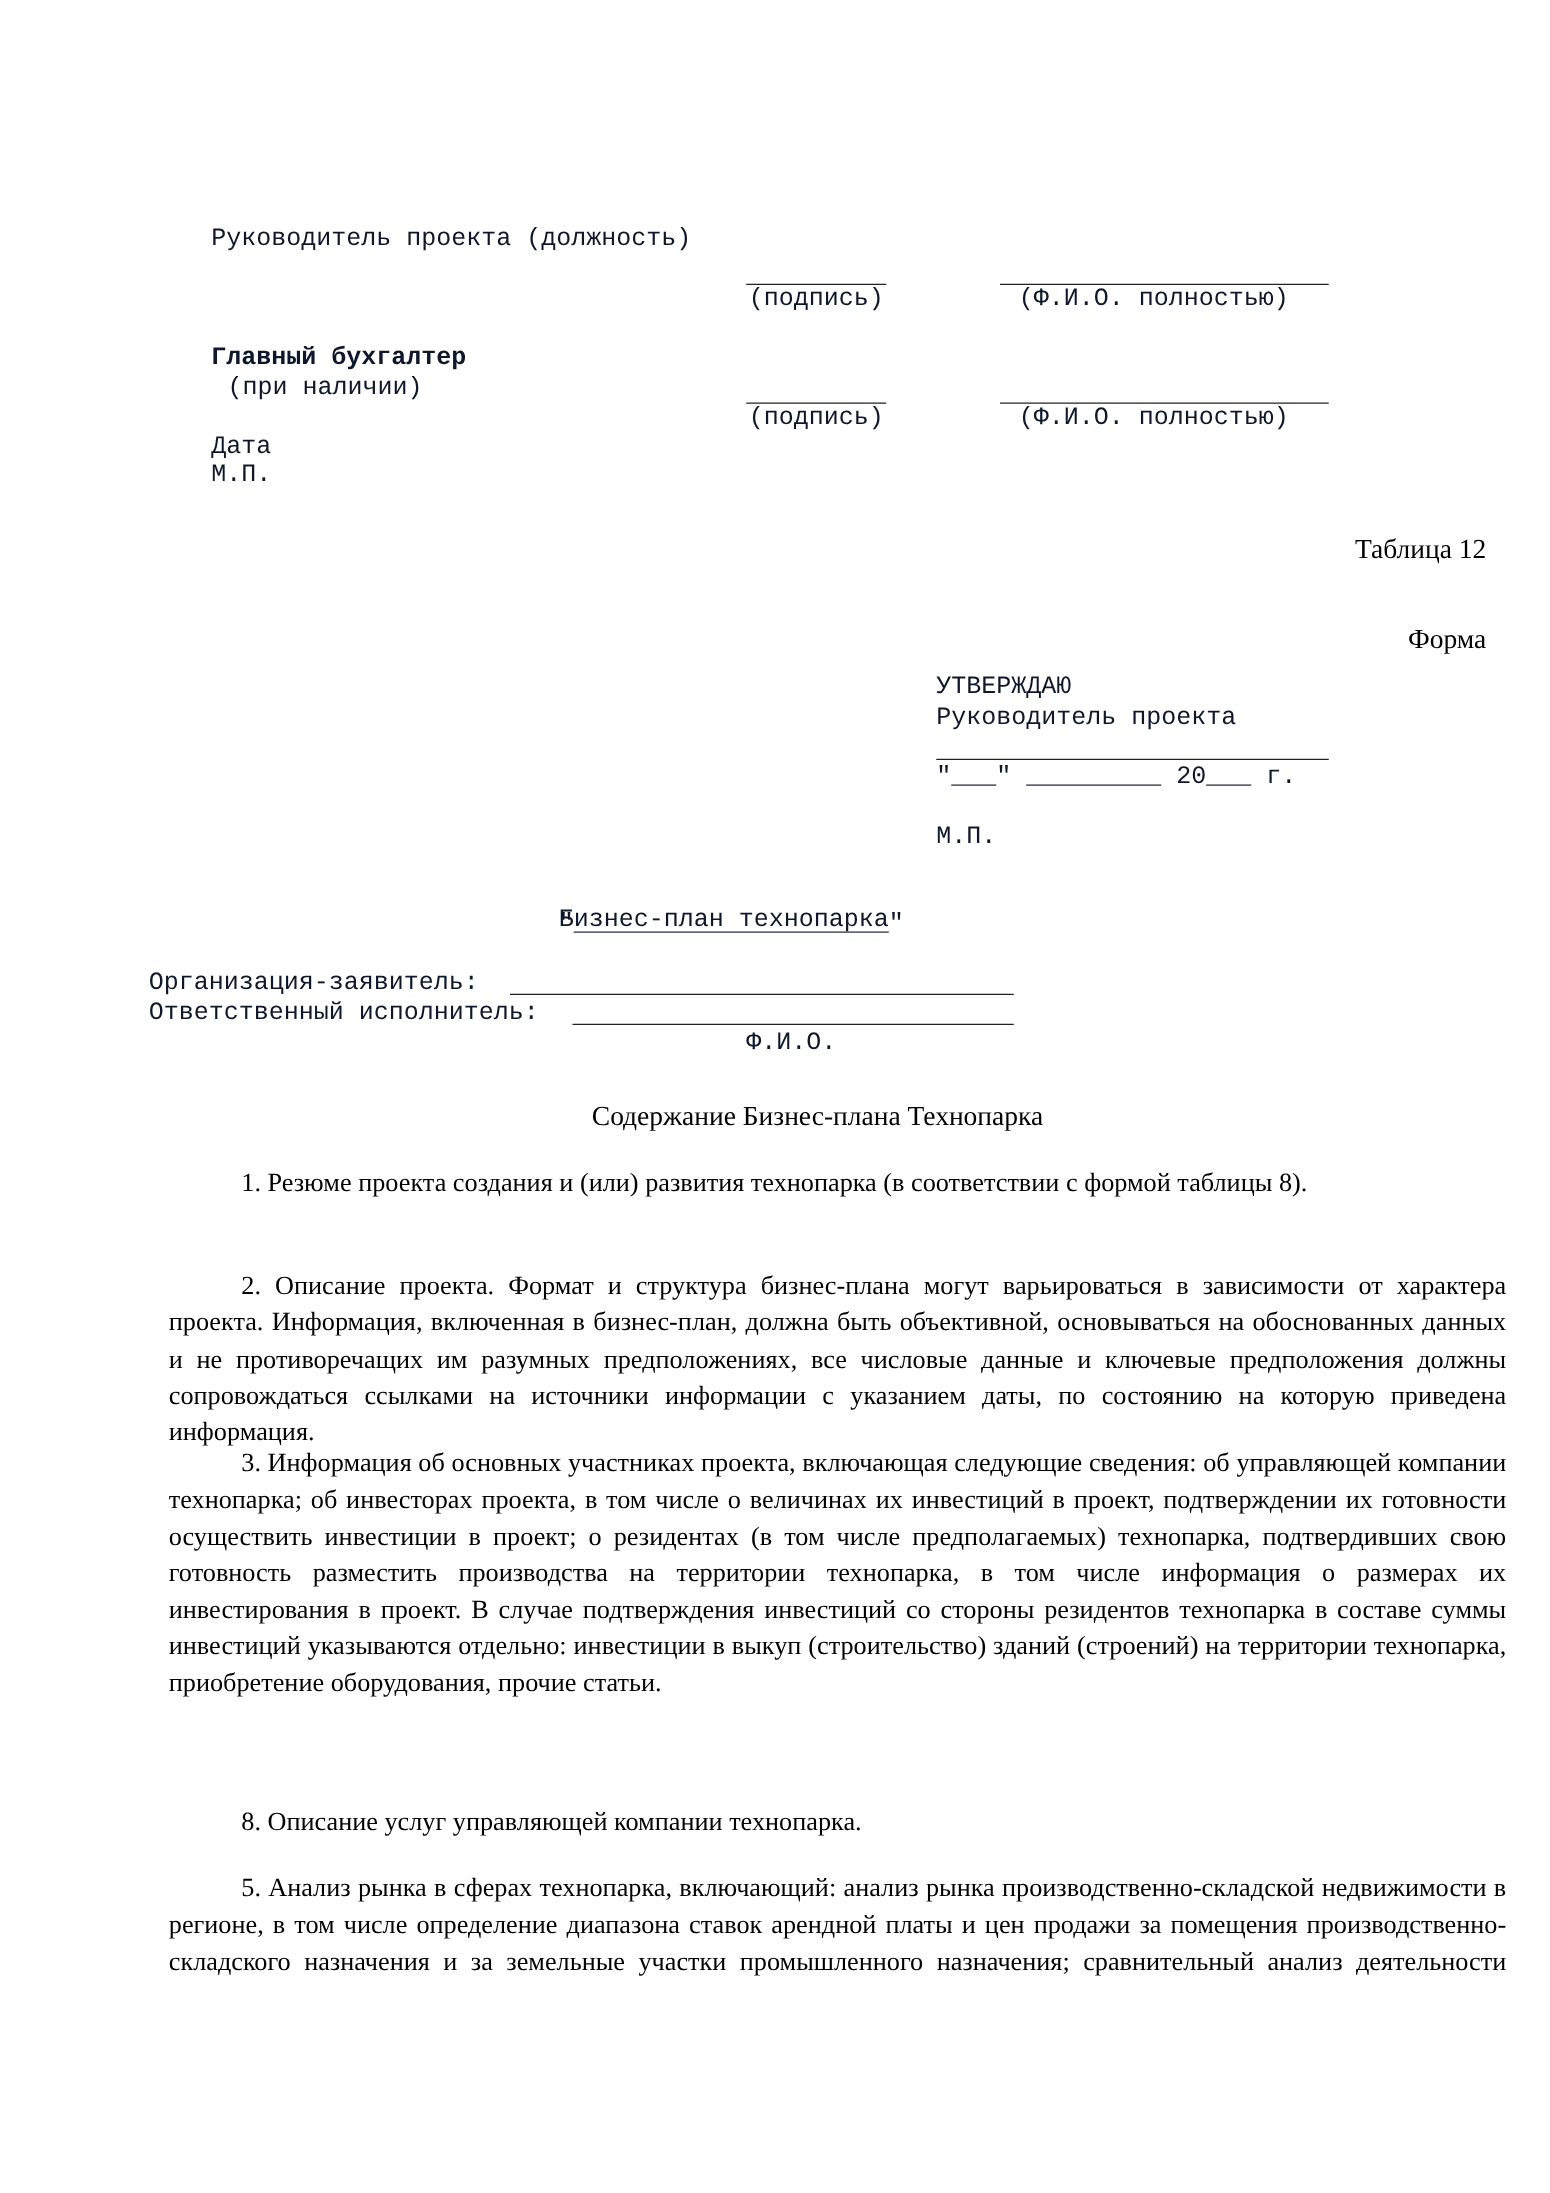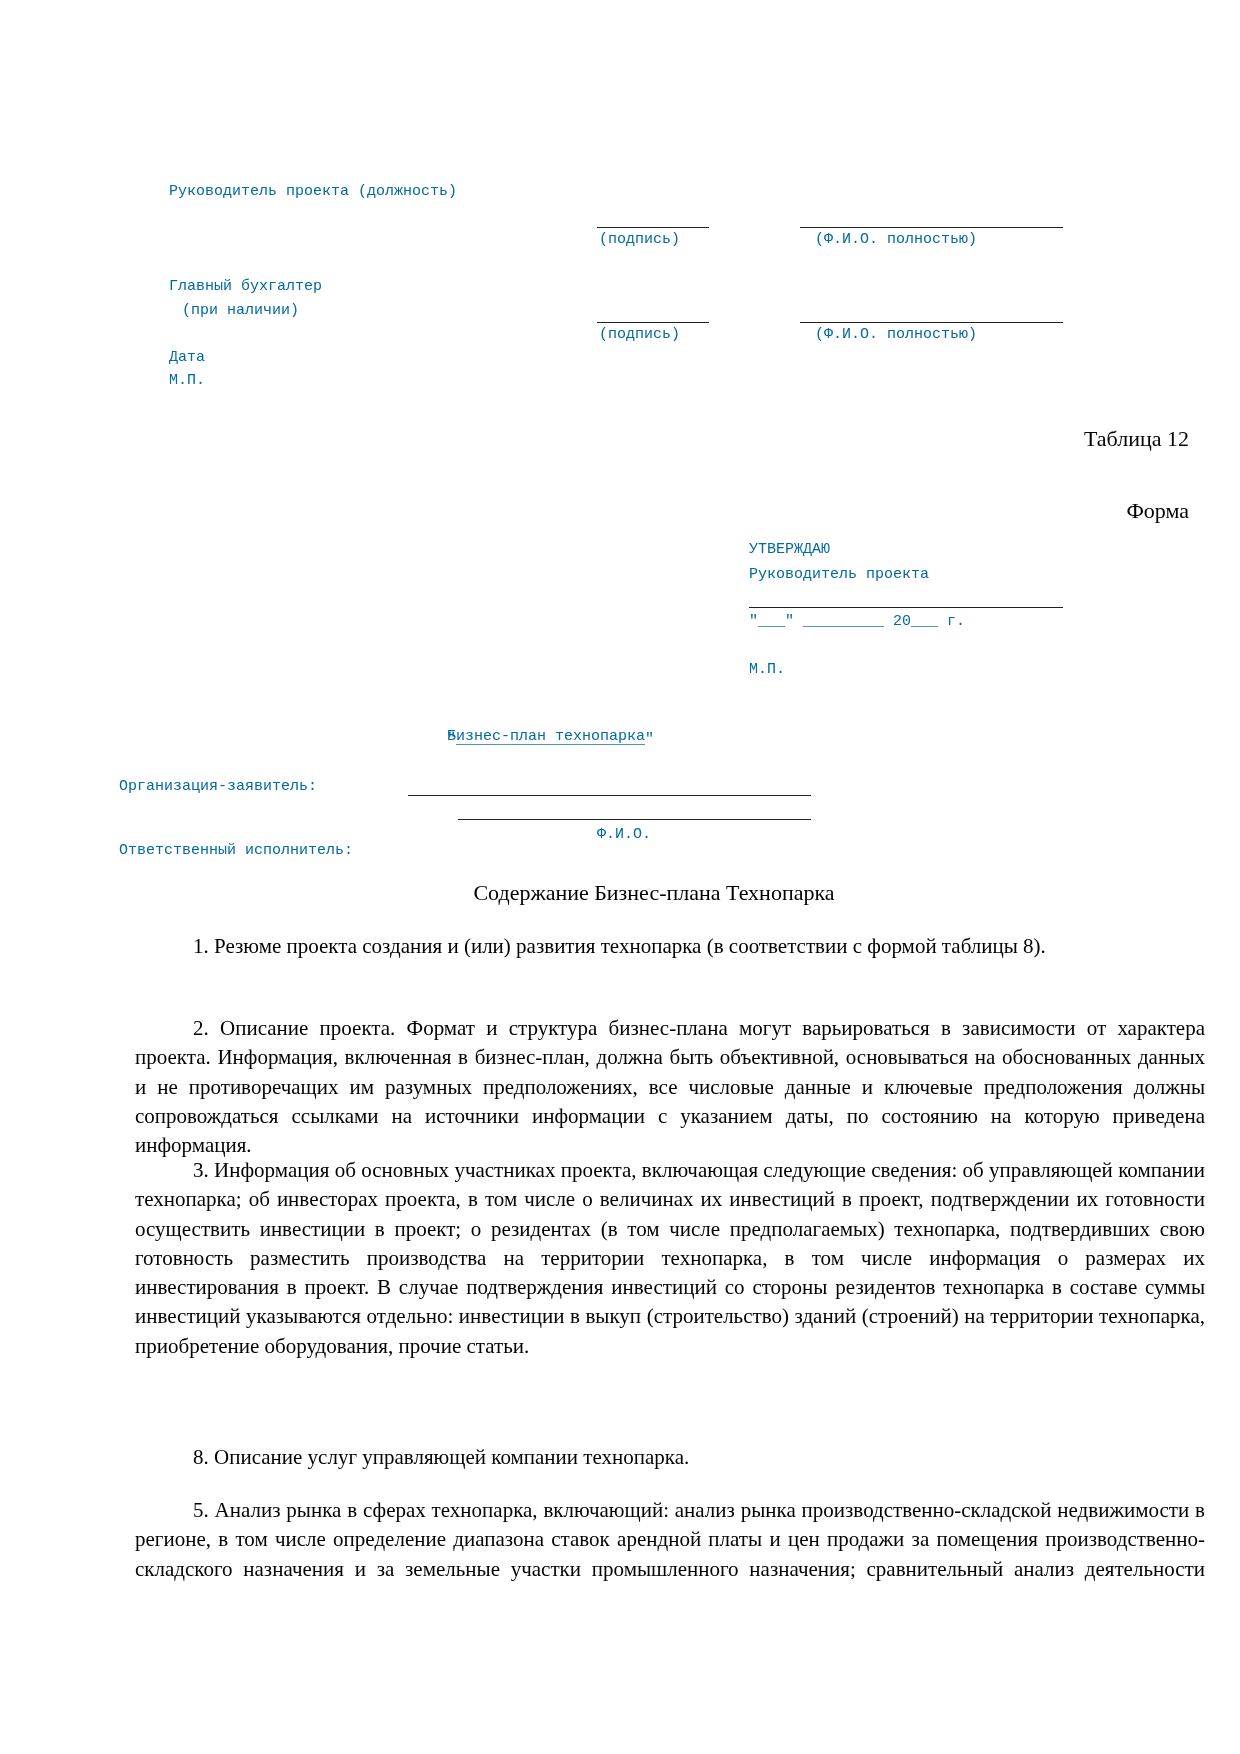--- a/index.html
+++ b/index.html
@@ -1,31 +1,31 @@
 <!DOCTYPE html>
 <html><head>
 <meta charset="utf-8">
 <style>
   html, body { margin:0; padding:0; background:#ffffff; }
   body { width:1240px; height:1754px; position:relative; overflow:hidden; color:#000; }
-  .mono { font-family:"Liberation Mono","DejaVu Sans Mono",monospace; font-size:15px; line-height:23px; position:absolute; white-space:pre; color:#0369a1; }
+  .mono { font-family:"Liberation Mono","DejaVu Sans Mono",monospace; font-size:20px; line-height:23px; position:absolute; white-space:pre; color:#0f172a; }
   .serif { font-family:"Liberation Serif","DejaVu Serif",serif; font-size:22px; position:absolute; color:#000; }
   .line { position:absolute; border-top:1px solid #222; height:0; }
   .para { font-family:"Liberation Serif","DejaVu Serif",serif; font-size:21px; line-height:29.3px; position:absolute; left:135px; width:1070px; text-align:justify; text-indent:58px; margin:0; }
 </style>
 </head>
 <body>
 
 <div class="mono" style="left:169px;top:180px;">Руководитель проекта (должность)</div>
 <div class="line" style="left:597px;top:227px;width:112px;"></div>
 <div class="line" style="left:800px;top:227px;width:263px;"></div>
 <div class="mono" style="left:599px;top:228px;">(подпись)</div>
 <div class="mono" style="left:815px;top:228px;">(Ф.И.О. полностью)</div>
 
-<div class="mono" style="left:169px;top:275px;">Главный бухгалтер</div>
+<div class="mono" style="left:169px;top:275px;font-weight:bold;">Главный бухгалтер</div>
 <div class="mono" style="left:182px;top:299px;">(при наличии)</div>
 <div class="line" style="left:597px;top:322px;width:112px;"></div>
 <div class="line" style="left:800px;top:322px;width:263px;"></div>
 <div class="mono" style="left:599px;top:323px;">(подпись)</div>
 <div class="mono" style="left:815px;top:323px;">(Ф.И.О. полностью)</div>
 
 <div class="mono" style="left:169px;top:346px;">Дата</div>
 <div class="mono" style="left:169px;top:369px;">М.П.</div>
 
 <div class="serif" style="right:51px;top:426px;">Таблица 12</div>
@@ -35,21 +35,21 @@
 <div class="mono" style="left:749px;top:563px;">Руководитель проекта</div>
 <div class="line" style="left:749px;top:607px;width:314px;"></div>
 <div class="mono" style="left:749px;top:610px;">"___" _________ 20___ г.</div>
 <div class="mono" style="left:749px;top:658px;">М.П.</div>
 
 <div class="mono" style="left:447px;top:705px;margin-top:20px;">Бизнес-план технопарка</div>
 <div class="mono" style="left:447px;top:728px;">"_____________________"</div>
 
 <div class="mono" style="left:119px;top:775px;">Организация-заявитель:</div>
 <div class="line" style="left:408px;top:795px;width:403px;"></div>
-<div class="mono" style="left:119px;top:799px;margin-top:40px;">Ответственный исполнитель:</div>
+<div class="mono" style="left:119px;top:799px;">Ответственный исполнитель:</div>
 <div class="line" style="left:458px;top:819px;width:353px;"></div>
 <div class="mono" style="left:597px;top:823px;">Ф.И.О.</div>
 
 <div class="serif" style="left:0;width:1308px;text-align:center;top:880px;">Содержание Бизнес-плана Технопарка</div>
 
 <p class="para" style="top:932px;">1. Резюме проекта создания и (или) развития технопарка (в соответствии с формой таблицы 8).</p>
 <p class="para" style="top:1014px;">2. Описание проекта. Формат и структура бизнес-плана могут варьироваться в зависимости от характера проекта. Информация, включенная в бизнес-план, должна быть объективной, основываться на обоснованных данных и не противоречащих им разумных предположениях, все числовые данные и ключевые предположения должны сопровождаться ссылками на источники информации с указанием даты, по состоянию на которую приведена информация.</p>
 <p class="para" style="top:1156px;">3. Информация об основных участниках проекта, включающая следующие сведения: об управляющей компании технопарка; об инвесторах проекта, в том числе о величинах их инвестиций в проект, подтверждении их готовности осуществить инвестиции в проект; о резидентах (в том числе предполагаемых) технопарка, подтвердивших свою готовность разместить производства на территории технопарка, в том числе информация о размерах их инвестирования в проект. В случае подтверждения инвестиций со стороны резидентов технопарка в составе суммы инвестиций указываются отдельно: инвестиции в выкуп (строительство) зданий (строений) на территории технопарка, приобретение оборудования, прочие статьи.</p>
 <p class="para" style="top:1443px;">8. Описание услуг управляющей компании технопарка.</p>
 <p class="para" style="top:1496px;text-align-last:justify;">5. Анализ рынка в сферах технопарка, включающий: анализ рынка производственно-складской недвижимости в регионе, в том числе определение диапазона ставок арендной платы и цен продажи за помещения производственно-складского назначения и за земельные участки промышленного назначения; сравнительный анализ деятельности</p>

